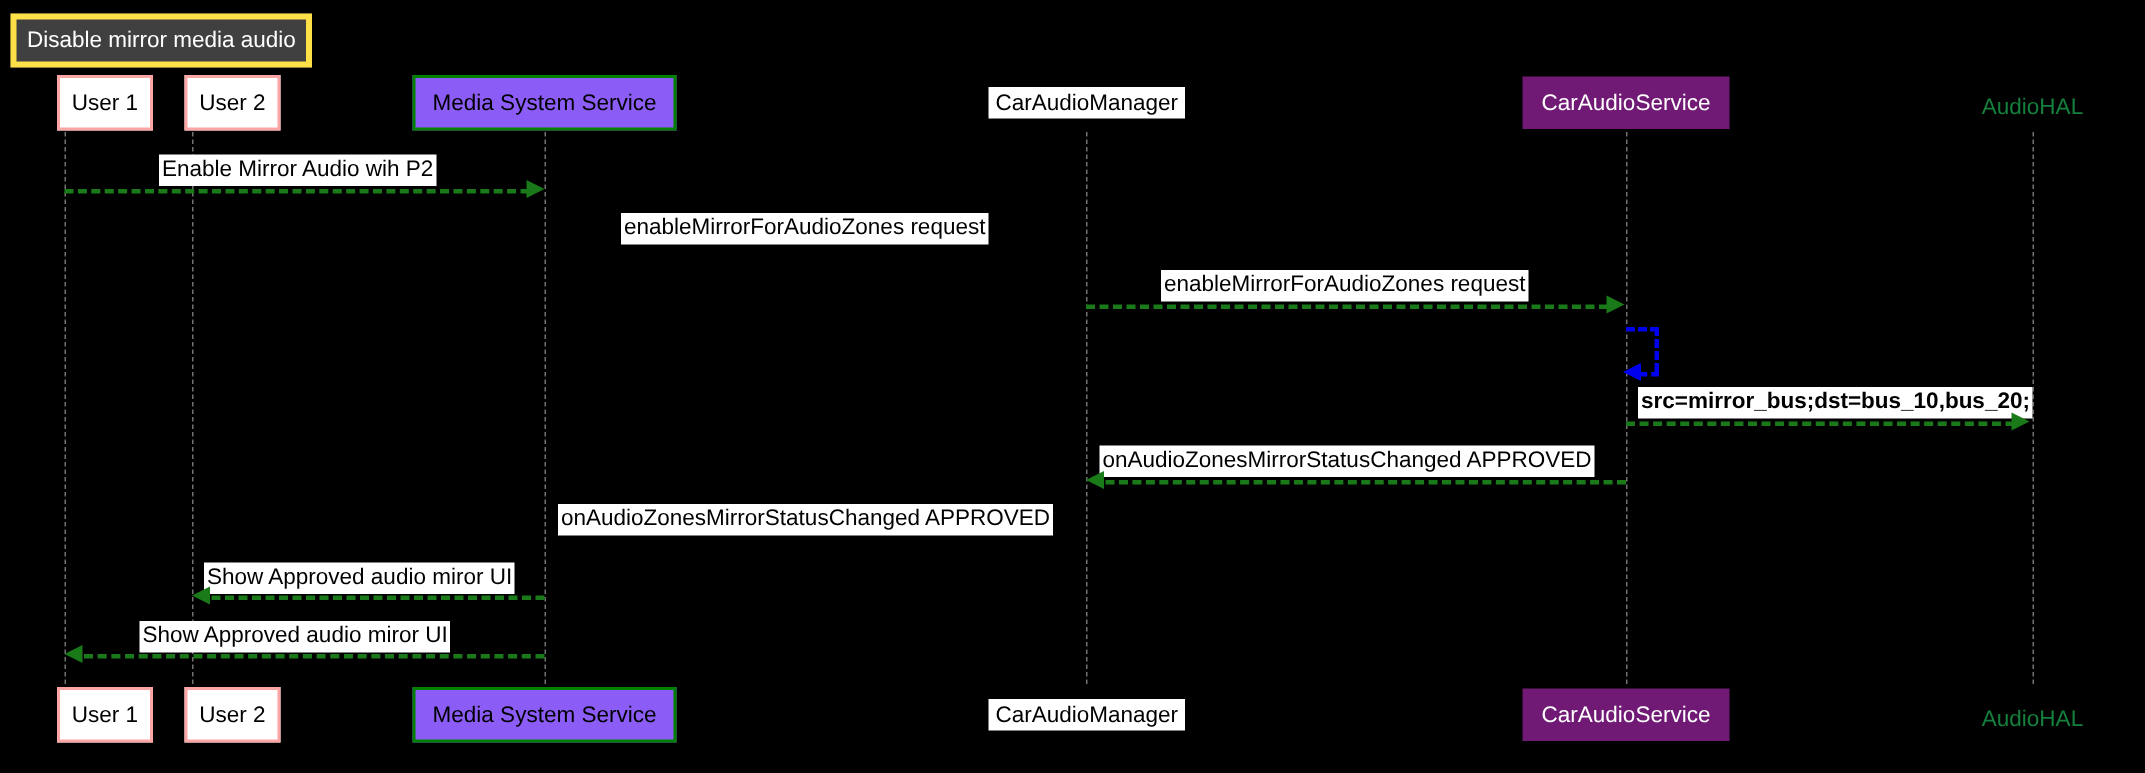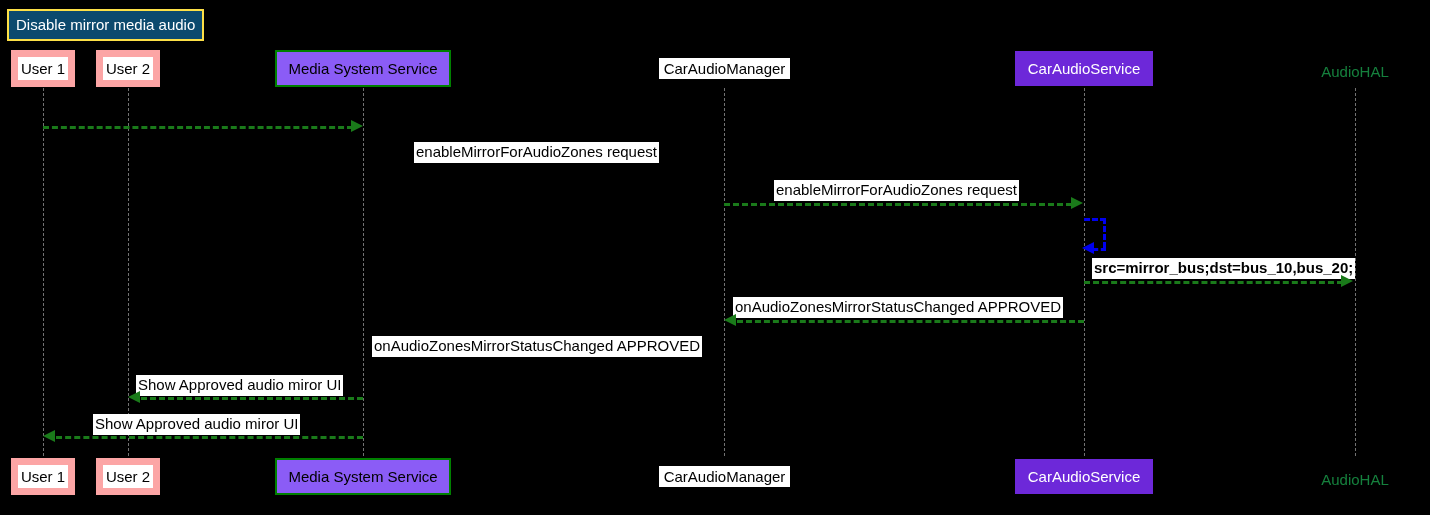--- a/index.html
+++ b/index.html
@@ -21,22 +21,22 @@
     left: 0;
     top: 0;
     width: 1430px;
     height: 515px;
   }
 
   
   .title-box {
     position: absolute;
     box-sizing: border-box;
-    background: #0c4a6e;
-    border: 2px solid #fde047;
+    background: #404040;
+    border: 4px solid #fde047;
     color: #ffffff;
     font-size: 15px;
     line-height: 1;
     padding: 6px 7px 7px 7px;
     white-space: nowrap;
   }
 
   
   .participant {
     position: absolute;
@@ -44,35 +44,36 @@
     white-space: nowrap;
     font-size: 15px;
     line-height: 1;
     display: flex;
     align-items: center;
     justify-content: center;
     text-align: center;
   }
   .participant.style-red {
     background: #ffffff;
-    border: 7px solid #fca5a5;
-    color: #000000;
+    border: 2px solid #fca5a5;
+    color: #000000;
+    margin-left: 27px;
   }
   .participant.style-green {
     background: #8b5cf6;
     border: 2px solid #008000;
     color: #000000;
   }
   .participant.style-plain {
     background: #ffffff;
     border: none;
     color: #000000;
   }
   .participant.style-blue {
-    background: #6d28d9;
+    background: #701a75;
     border: none;
     color: #ffffff;
   }
   .participant.style-bare {
     background: transparent;
     border: none;
     color: #15803d;
     align-items: flex-end;
   }
 
@@ -158,20 +159,21 @@
   <div class="participant style-plain" style="left:659px; top:58px; width:131px; height:21px;">
     <span>CarAudioManager</span>
   </div>
   <div class="participant style-blue" style="left:1015px; top:51px; width:138px; height:35px;">
     <span>CarAudioService</span>
   </div>
   <div class="participant style-bare" style="left:1311px; top:58px; width:88px; height:21px;">
     <span>AudioHAL</span>
   </div>
 
+  <div class="msg-label" style="left:106px; top:103px;">Enable Mirror Audio wih P2</div>
   <div class="msg-line" style="left:43px; top:126px; width:310px;"></div>
   <div class="arrow-head right" style="left:351px; top:120px;"></div>
 
   <div class="msg-label" style="left:414px; top:142px;">enableMirrorForAudioZones request</div>
 
   <div class="msg-label" style="left:774px; top:180px;">enableMirrorForAudioZones request</div>
   <div class="msg-line" style="left:724px; top:203px; width:348px;"></div>
   <div class="arrow-head right" style="left:1071px; top:197px;"></div>
 
   <div class="selfloop-top" style="left:1084px; top:218px; width:22px;"></div>

